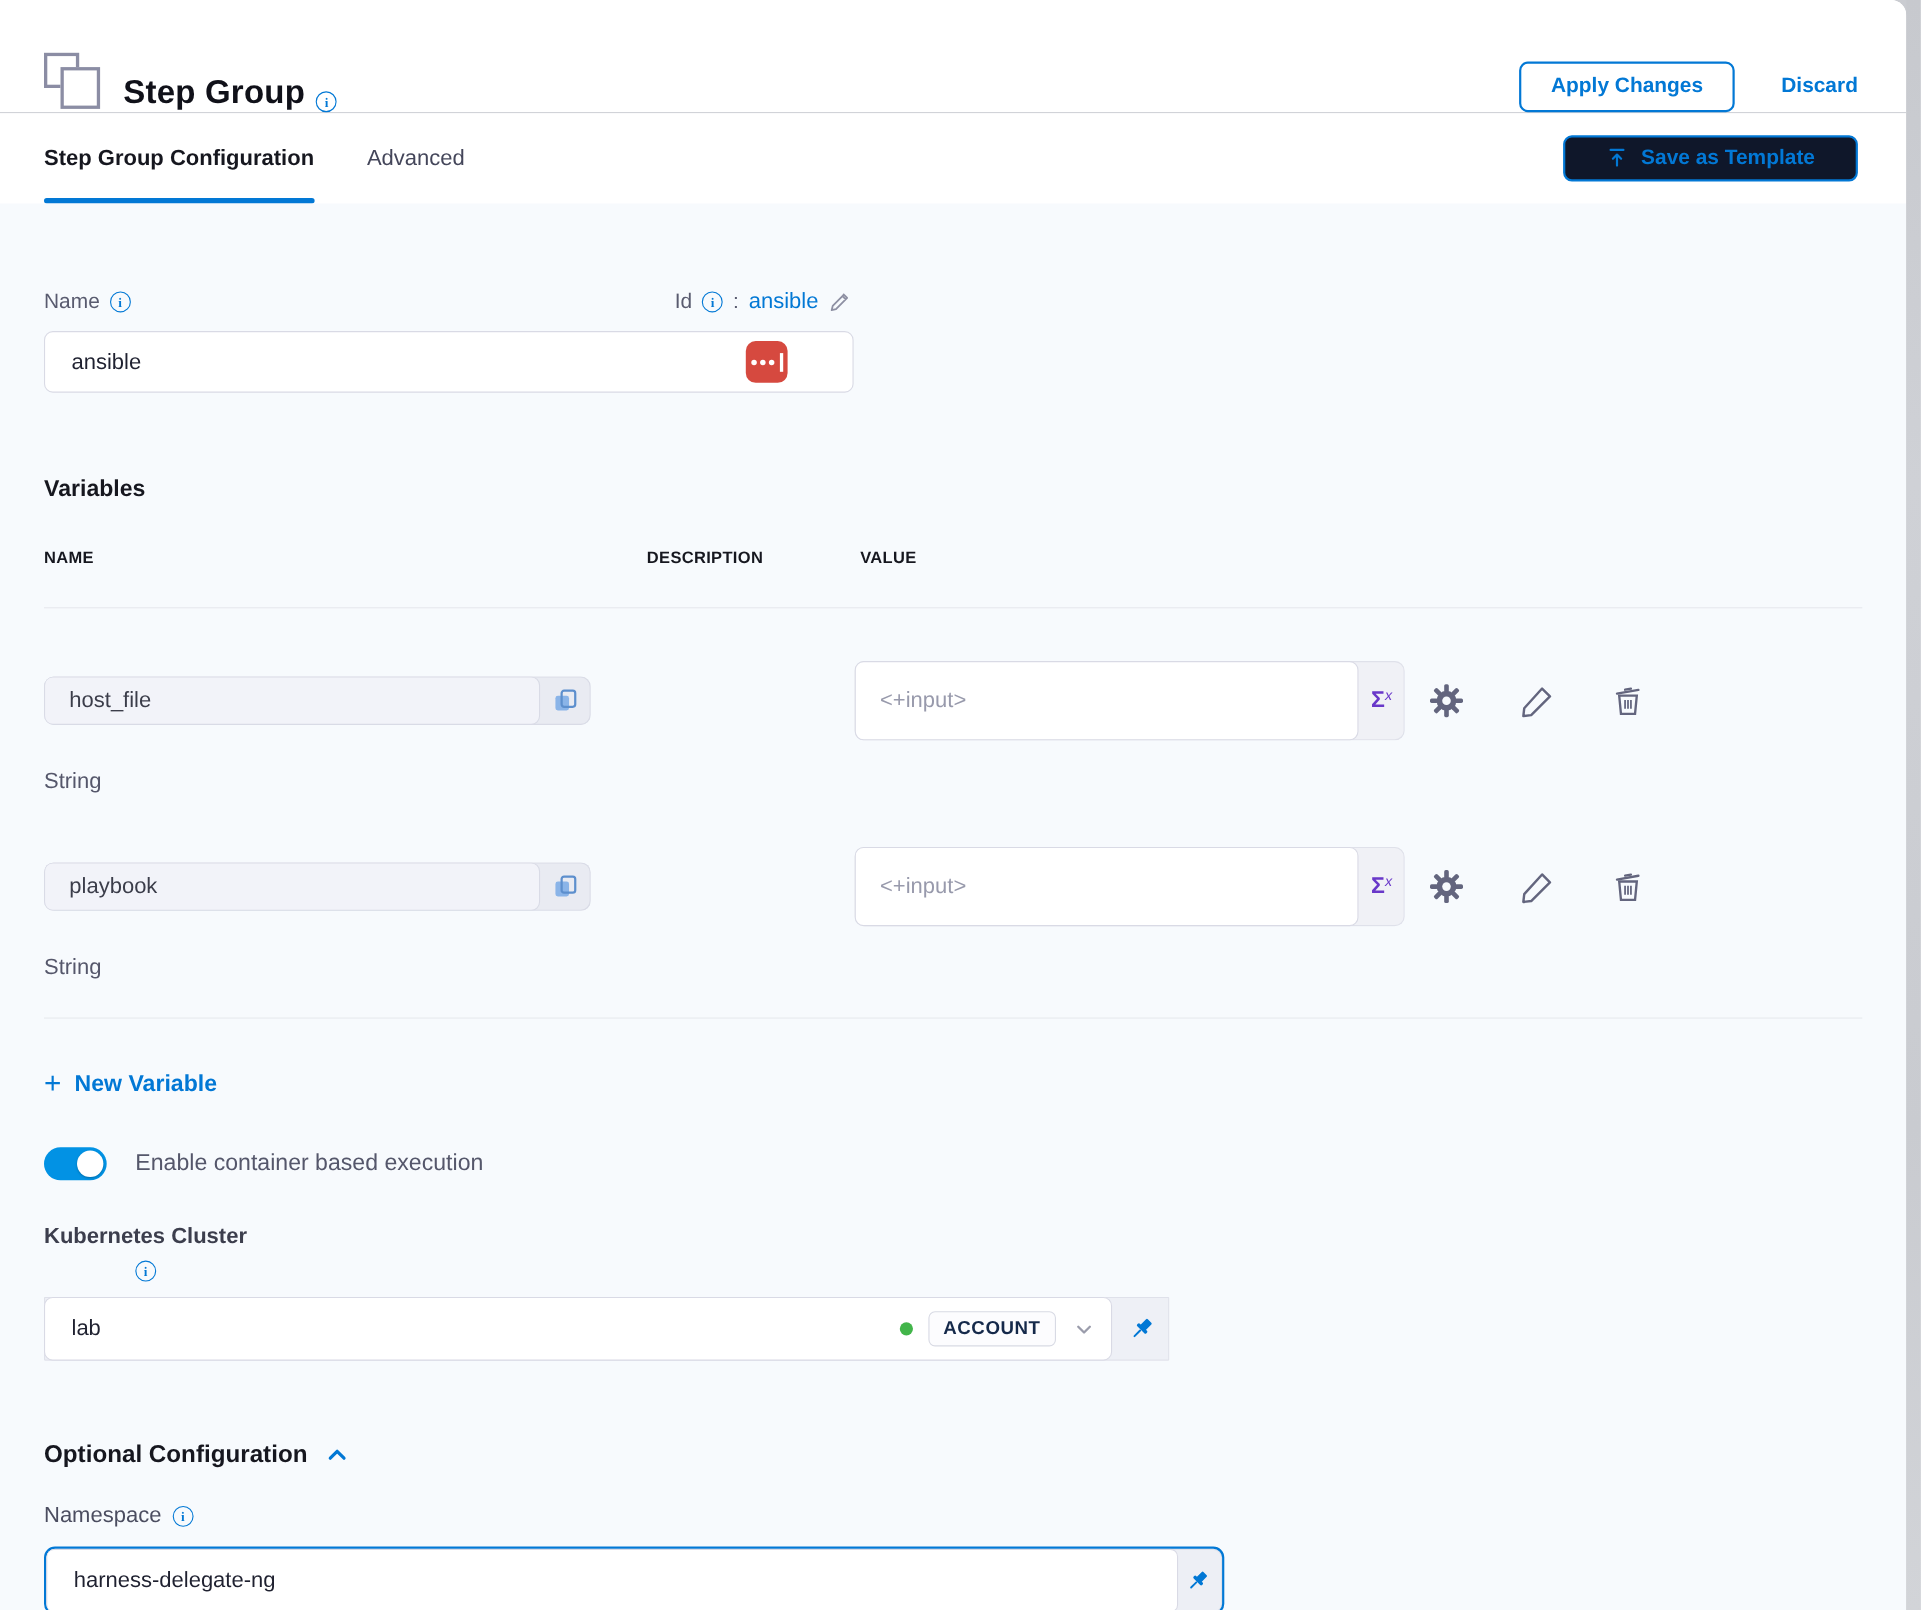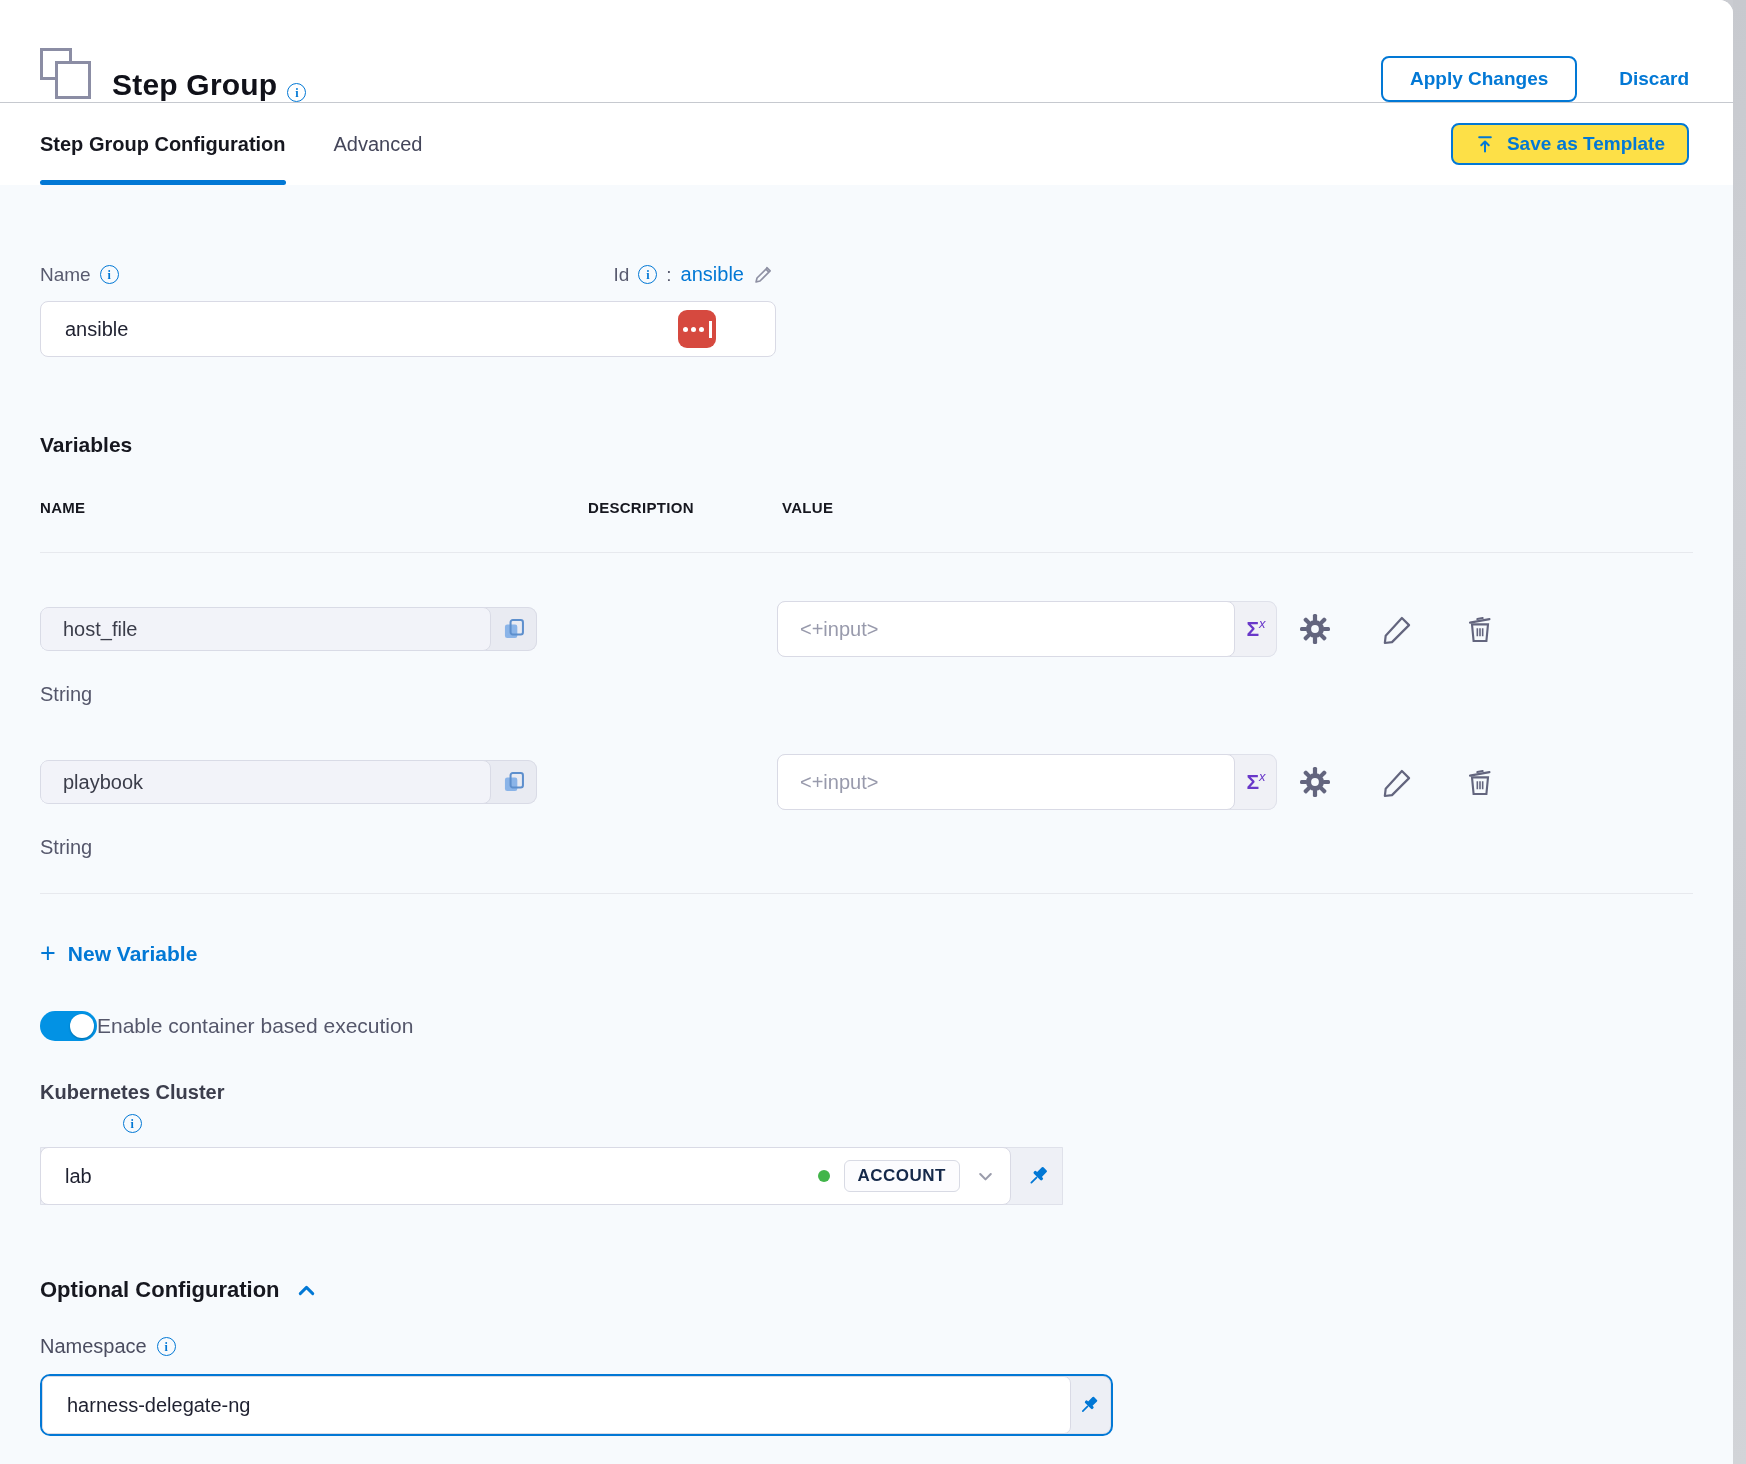--- a/index.html
+++ b/index.html
@@ -60,23 +60,23 @@
     padding: 0 44px 0 40px; background: #fff;
   }
   .tab { position: relative; height: 100%; display: flex; align-items: center; font-size: 20px; cursor: pointer; }
   .tab.active { font-weight: 700; color: #16171f; }
   .tab.active::after {
     content: ""; position: absolute; left: 0; right: 0; bottom: 0;
     height: 5px; border-radius: 3px; background: #0278d5;
   }
   .tab.inactive { color: #44465a; font-weight: 500; margin-left: 48px; }
   .btn-save-template {
-    margin-left: auto; display: flex; align-items: center; gap: 12px;
-    border: 2px solid #0278d5; color: #0278d5; background: #fde047;
-    font-size: 19px; font-weight: 700; padding: 8px 22px; border-radius: 8px; cursor: pointer;
+    margin-left: auto; display: flex; gap: 12px;
+    border: 2px solid #0278d5; color: #0278d5; background: #0f172a;
+    font-size: 19px; font-weight: 700; padding: 8px 37px; border-radius: 8px; cursor: pointer;
   }
 
   
   .content {
     flex: 1; background: #f7fafd;
     padding: 78px 40px 20px 40px;
     position: relative;
   }
   .field-label { font-size: 19px; font-weight: 500; color: #595b6f; display: inline-flex; align-items: center; gap: 9px; }
   .label-dark { color: #3c3e4d; font-weight: 600; font-size: 20px; }
@@ -116,21 +116,21 @@
     width: 497px; height: 44px; display: flex; border-radius: 9px; overflow: hidden;
     background: #e9ebf2; box-shadow: inset 0 0 0 1px #d9dbe6;
   }
   .var-name-input {
     flex: 1; background: #f2f3f9; border: 1px solid #d9dbe6; border-radius: 8px;
     font-size: 20px; color: #3b3d4a; padding: 0 22px; height: 100%;
   }
   .copy-seg { width: 46px; display: flex; align-items: center; justify-content: center; cursor: pointer; }
   .row-spacer { width: 240px; }
 
-  .value-group { position: relative; width: 500px; height: 56px; background: #f0f1f6; border-radius: 9px; box-shadow: inset 0 0 0 1px #dfe1ea; }
+  .value-group { position: relative; width: 500px; height: 72px; background: #f0f1f6; border-radius: 9px; box-shadow: inset 0 0 0 1px #dfe1ea; }
   .value-input {
     position: absolute; left: 0; top: 0; bottom: 0; right: 42px;
     background: #fff; border: 1px solid #d9dae5; border-radius: 8px;
     font-size: 20px; color: #1f2130; padding: 0 22px;
   }
   .value-input::placeholder { color: #989aac; }
   .sigma-seg {
     position: absolute; right: 0; top: 0; bottom: 0; width: 42px;
     display: flex; align-items: center; justify-content: center; cursor: pointer;
   }
@@ -141,21 +141,21 @@
   .gear-btn { margin-left: 20px; }
   .pencil-btn { margin-left: 48px; }
   .trash-btn { margin-left: 50px; }
 
   .var-type { margin-top: 26px; font-size: 20px; color: #55576b; }
 
   .new-var { margin-top: 46px; display: inline-flex; align-items: center; gap: 12px; cursor: pointer; }
   .new-var .plus { color: #0278d5; font-size: 27px; font-weight: 500; line-height: 1; }
   .new-var .label { color: #0278d5; font-size: 21px; font-weight: 600; }
 
-  .toggle-row { margin-top: 44px; display: flex; align-items: center; }
+  .toggle-row { margin-top: 44px; display: flex; align-items: center; gap: 26px; }
   .toggle { position: relative; width: 57px; height: 30px; border-radius: 15px; background: #0292e4; cursor: pointer; flex: 0 0 57px; }
   .toggle .knob { position: absolute; top: 3px; right: 3px; width: 24px; height: 24px; border-radius: 50%; background: #fff; box-shadow: 0 1px 2px rgba(0,0,0,.25); }
   .toggle-label { font-size: 21px; color: #55576b; }
 
   .k8s-label { margin-top: 40px; display: inline-flex; align-items: center; gap: 10px; flex-direction: column; }
 
   .iogroup { position: relative; border-radius: 1px; background: #eef0f6; box-shadow: inset 0 0 0 1px #dfe1ea; }
   .k8s-group { margin-top: 14px; width: 1023px; height: 58px; }
   .io-input {
     position: absolute; left: 0; top: 0; bottom: 0;

